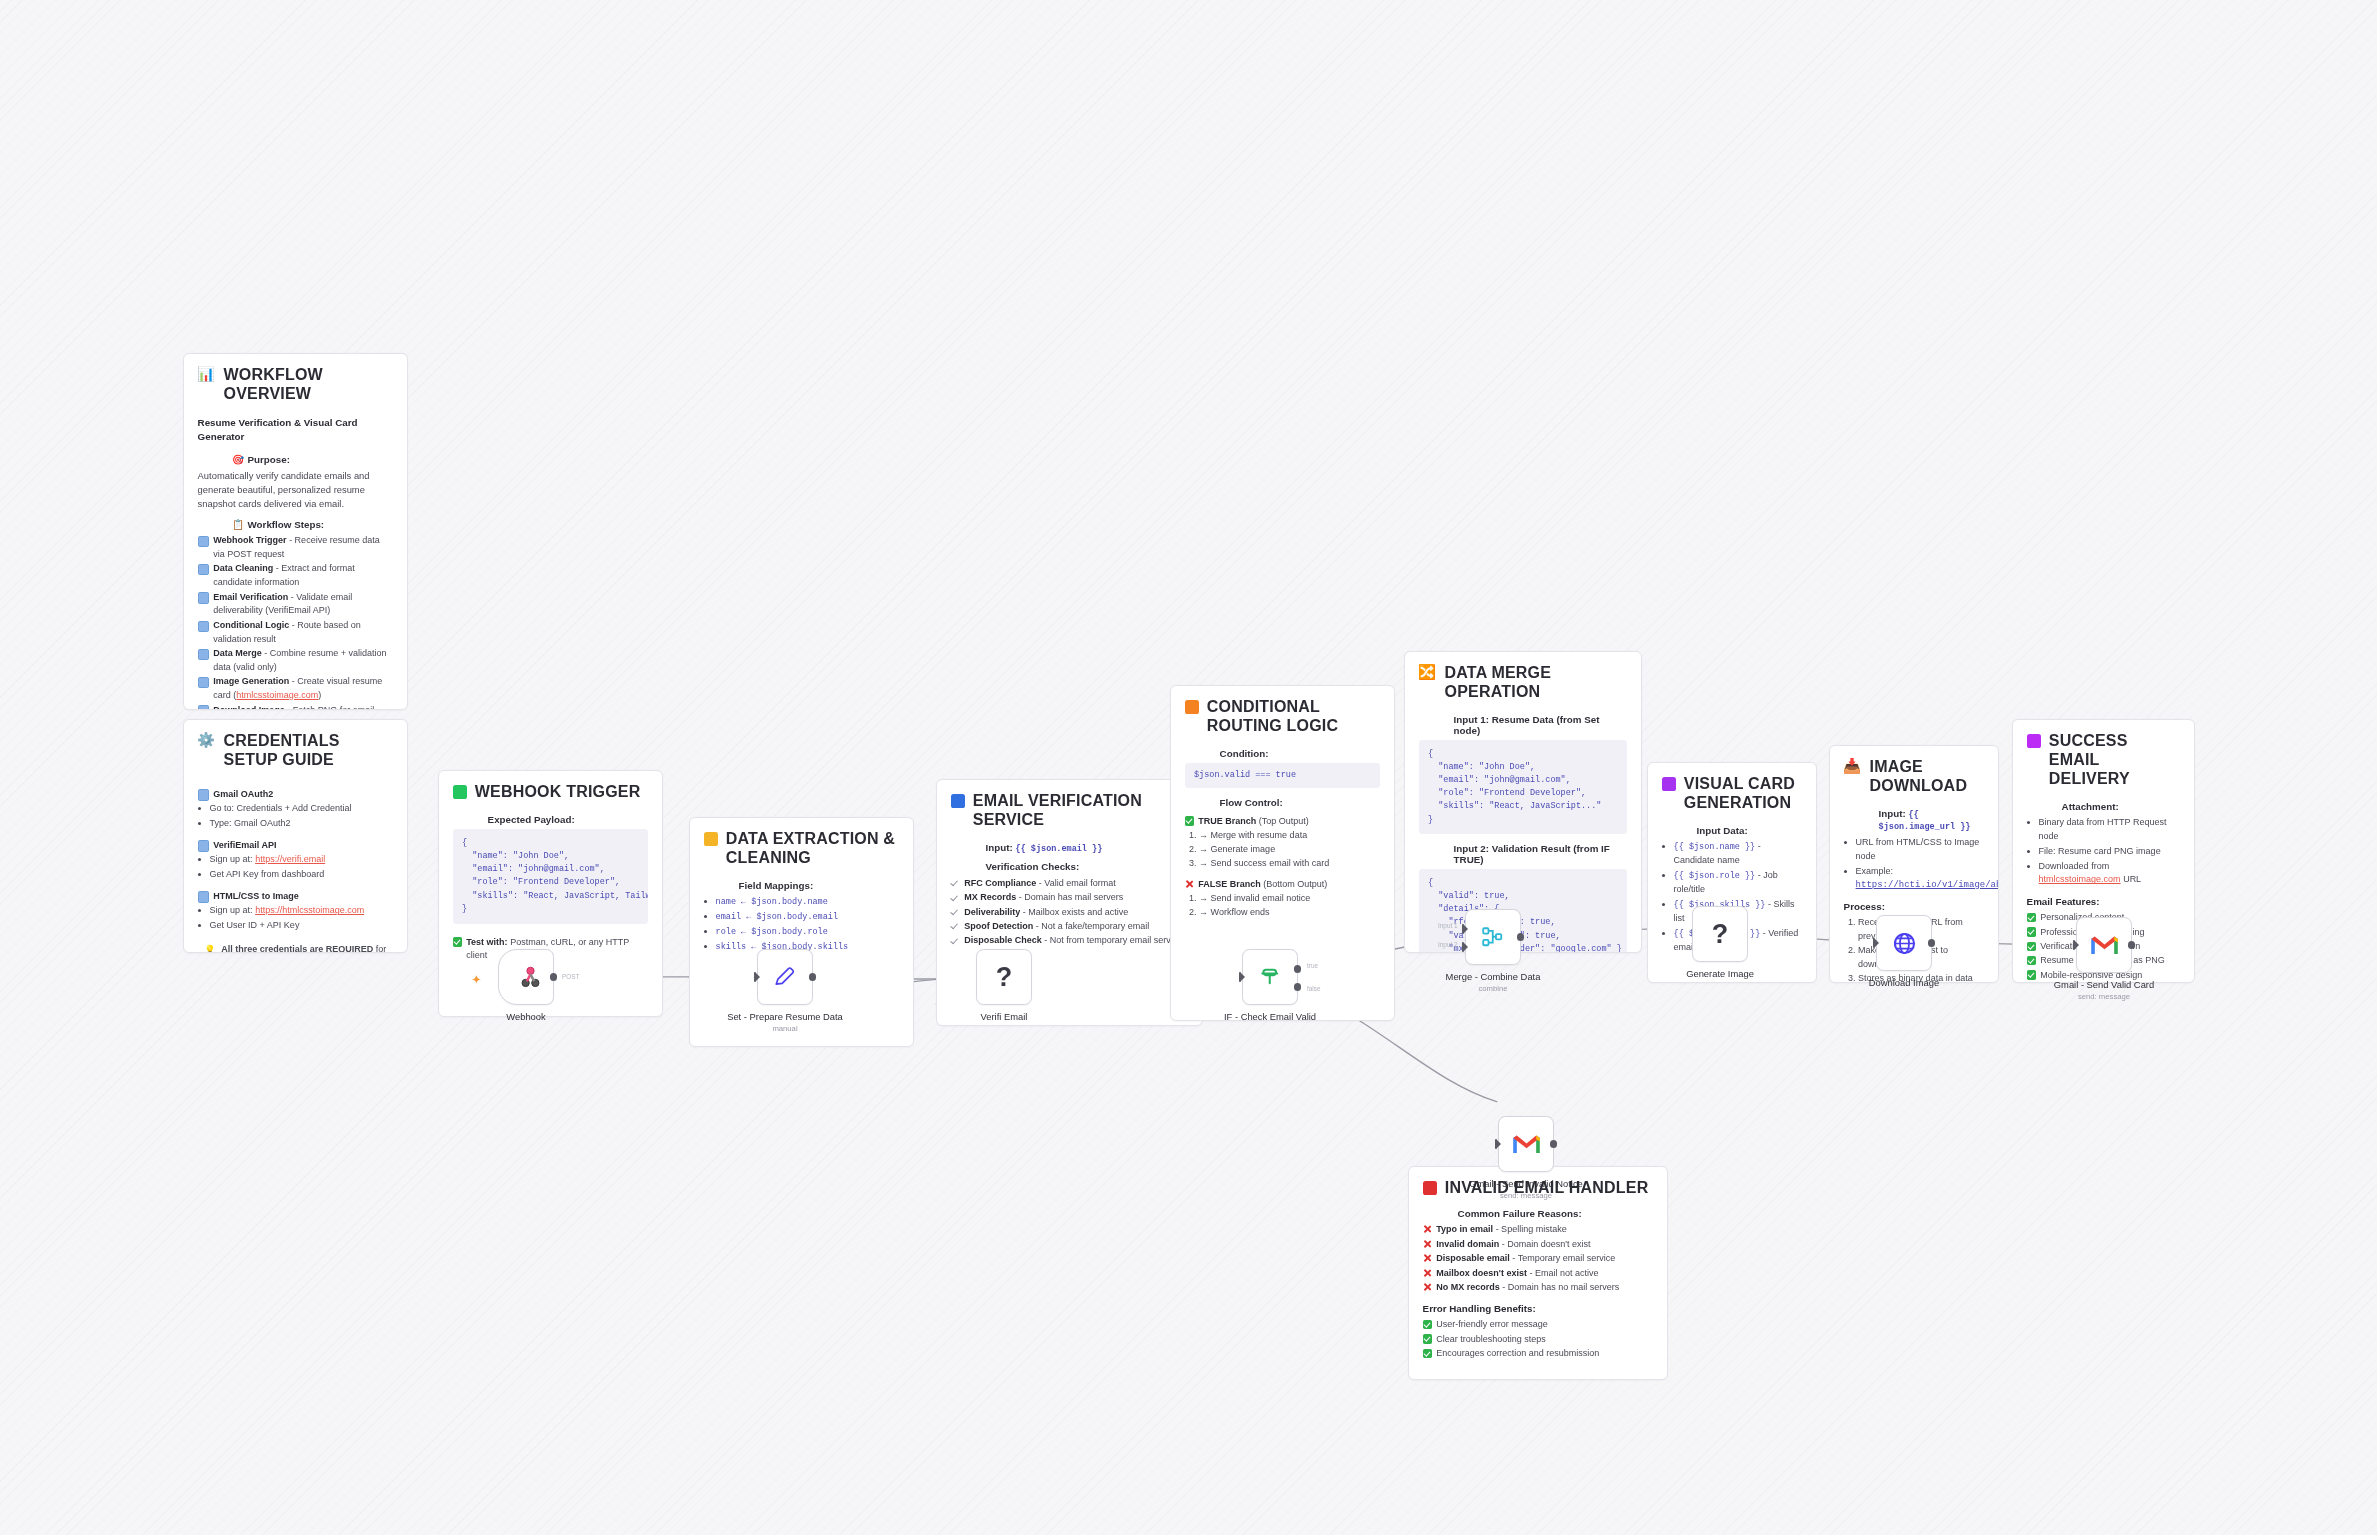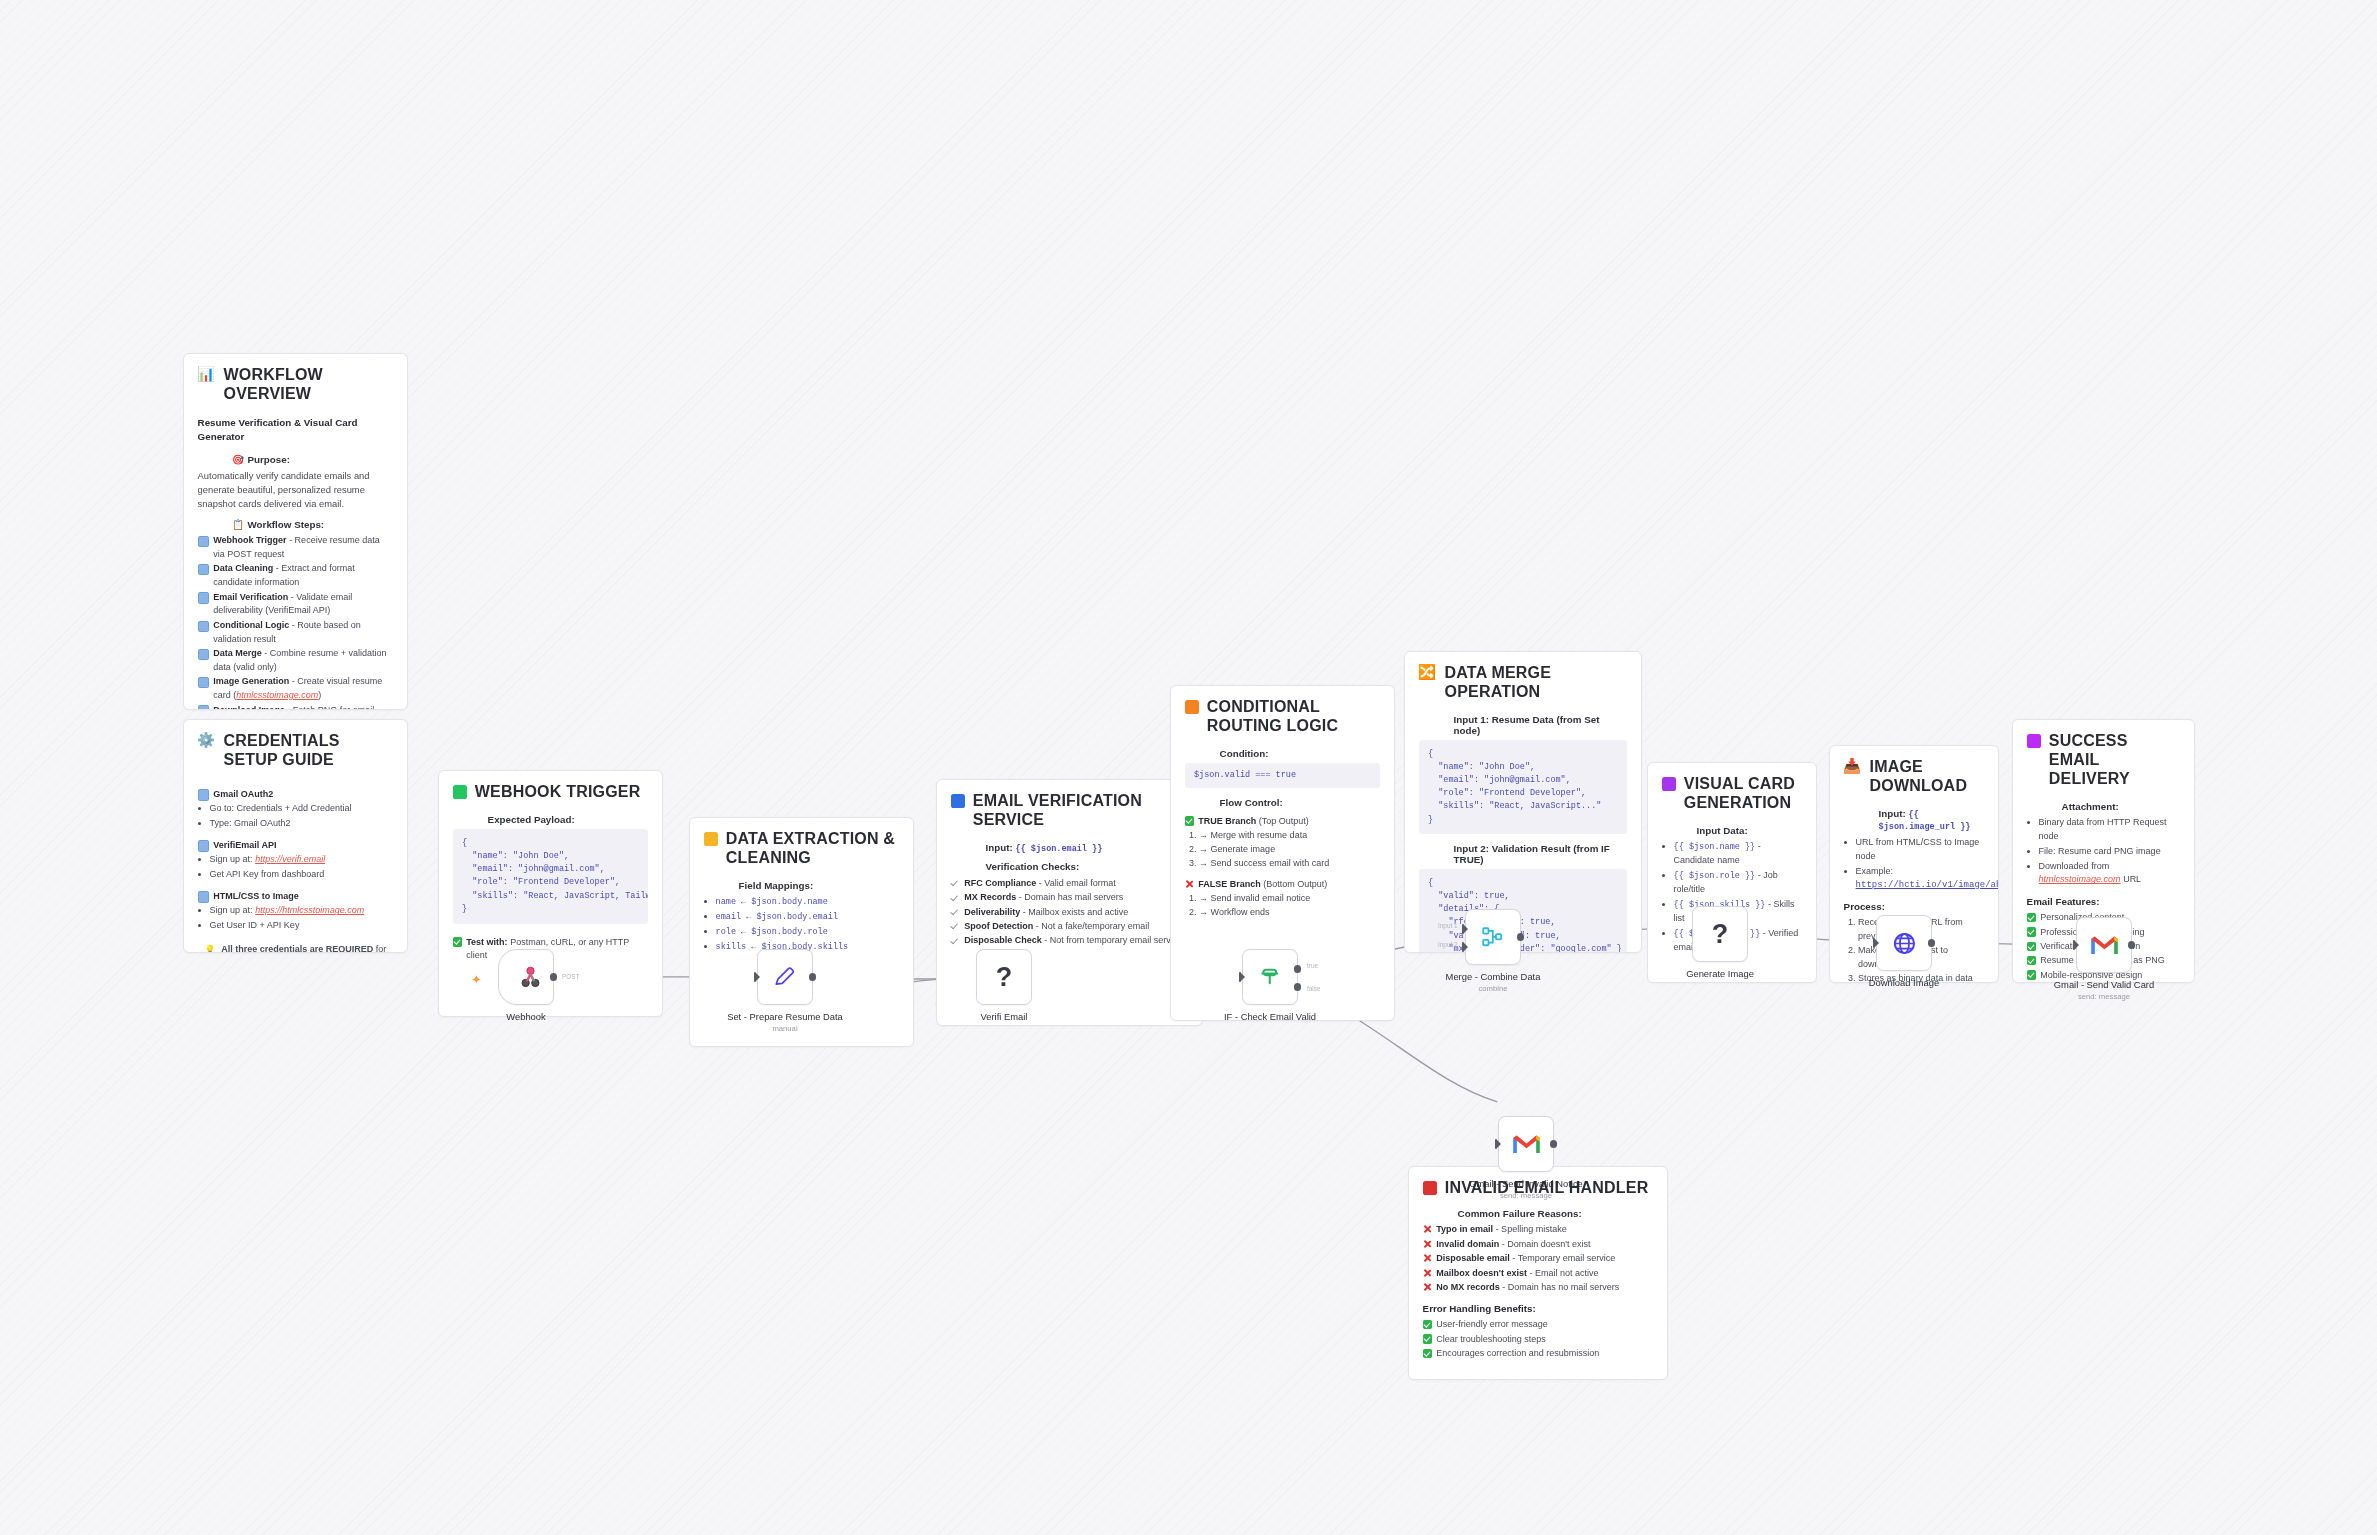--- a/index.html
+++ b/index.html
@@ -55,21 +55,21 @@
     white-space: pre;
     overflow: hidden;
     margin-bottom: 8.5px;
   }
   .code.oneline { padding: 6px 9.4px; }
   ul.bul { margin: 0 0 6.8px 0; padding-left: 12px; }
   ul.bul li { font-size: 9px; color: #4a4a56; line-height: 1.55; margin-bottom: 0.9px; }
   ol.num { margin: 0 0 6.8px 0; padding-left: 14.5px; }
   ol.num li { font-size: 9px; color: #4a4a56; line-height: 1.55; }
   .mono { font-family: "Liberation Mono", monospace; color: #4b4bb5; font-size: 8.5px; }
-  .lnk { color: #e8574a; text-decoration: underline; font-style: italic; }
+  .lnk { color: #e8574a; text-decoration: underline; }
   .lnk-b { color: #4b4bb5; text-decoration: underline; font-family:"Liberation Mono", monospace;}
   .chk { display: flex; align-items: flex-start; gap: 4.3px; font-size: 9px; color: #4a4a56; line-height: 1.5; margin-bottom: 0.9px;}
   .chk b { color: #2b2b33; }
   .mk { flex: 0 0 auto; width: 9.4px; height: 9.4px; margin-top: 1.7px; }
   .mk.green { background:#2eb34a; border-radius:1.7px; position:relative; }
   .mk.green:after { content:""; position:absolute; left:2.6px; top:0.9px; width:2.6px; height:5.1px; border:solid #fff; border-width:0 1.4px 1.4px 0; transform:rotate(42deg); }
   .mk.x { position:relative; }
   .mk.x:before, .mk.x:after { content:""; position:absolute; left:0; top:3.4px; width:9.4px; height:2px; background:#e03131; border-radius:0.9px;}
   .mk.x:before { transform: rotate(45deg);} .mk.x:after{ transform: rotate(-45deg);}
   .mk.tick { position:relative; }

